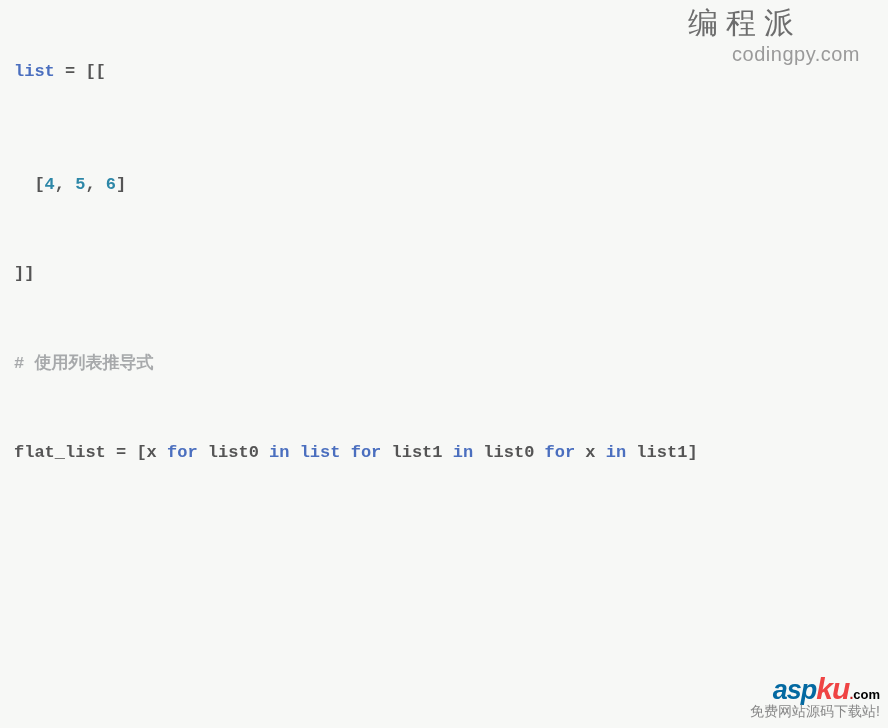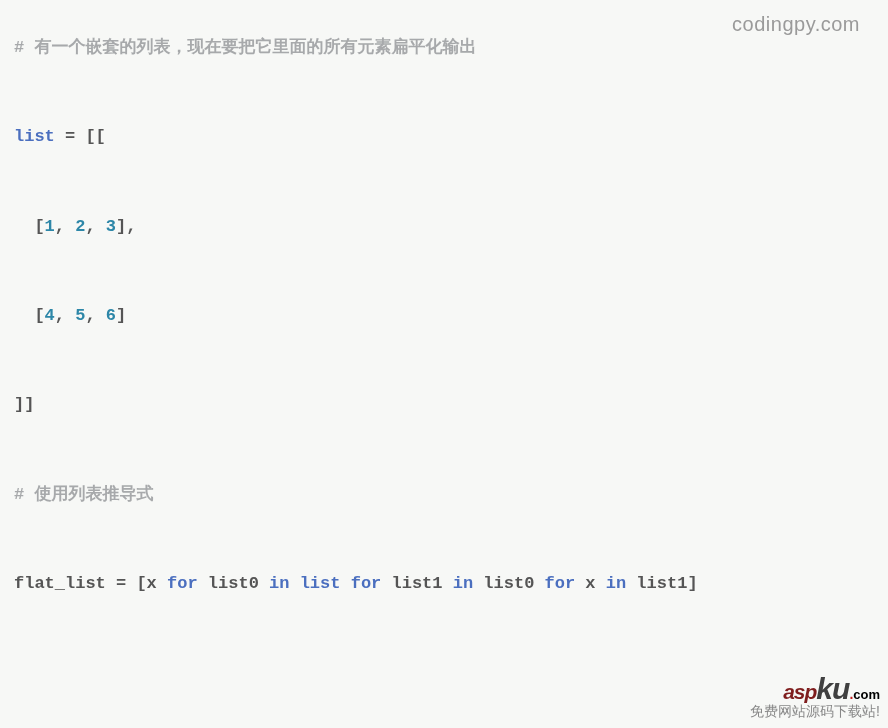--- a/index.html
+++ b/index.html
@@ -44,28 +44,28 @@
     }
 
     .watermark-bottom {
       position: absolute;
       right: 8px; bottom: 6px;
       text-align: right;
       font-family: Arial, sans-serif;
     }
     .watermark-bottom .brand { line-height: 1; white-space: nowrap; }
     .watermark-bottom .brand .asp {
-      color: #7f1d1d;
+      color: #0369a1;
       font-weight: 900;
-      font-size: 21px;
+      font-size: 27px;
       font-style: italic;
       letter-spacing: -1px;
     }
     .watermark-bottom .brand .ku {
-      color: #404040;
+      color: #ef4444;
       font-weight: 900;
       font-size: 30px;
       font-style: italic;
       letter-spacing: -1px;
     }
     .watermark-bottom .brand .dot {
       color: #c01f1f;
       font-weight: 900;
       font-size: 14px;
       vertical-align: baseline;
@@ -78,29 +78,28 @@
     .watermark-bottom .tag {
       font-size: 14px;
       color: #888;
       margin-top: -2px;
     }
   </style>
 </head>
 <body>
 
 <div class="watermark-top">
+  <div class="cn">编程派</div>
   <div class="en">codingpy.com</div>
 </div>
 
 <div class="code-block">
-<div class="line"><span class="comment"># 有一个嵌套的列表，现在要把它里面的所有元素扁平化输出</span></div>
 
 <div class="line"><span class="kw">list</span><span class="punc"> = [[</span></div>
 
-<div class="line"><span class="punc">  [</span><span class="num">1</span><span class="punc">, </span><span class="num">2</span><span class="punc">, </span><span class="num">3</span><span class="punc">],</span></div>
 
 <div class="line"><span class="punc">  [</span><span class="num">4</span><span class="punc">, </span><span class="num">5</span><span class="punc">, </span><span class="num">6</span><span class="punc">]</span></div>
 
 <div class="line"><span class="punc">]]</span></div>
 
 <div class="line"><span class="comment"># 使用列表推导式</span></div>
 
 <div class="line"><span class="id">flat_list = [x </span><span class="kw">for</span><span class="id"> list0 </span><span class="kw">in</span><span class="id"> </span><span class="kw">list</span><span class="id"> </span><span class="kw">for</span><span class="id"> list1 </span><span class="kw">in</span><span class="id"> list0 </span><span class="kw">for</span><span class="id"> x </span><span class="kw">in</span><span class="id"> list1]</span></div>
 
 

